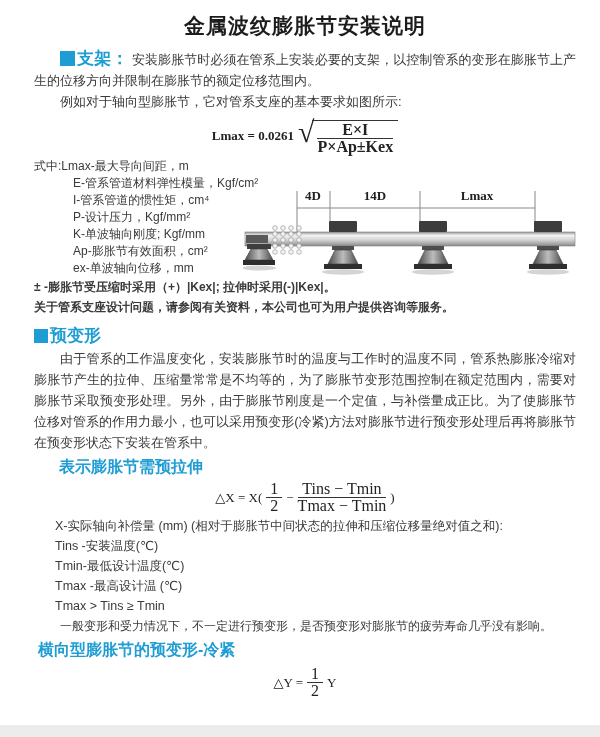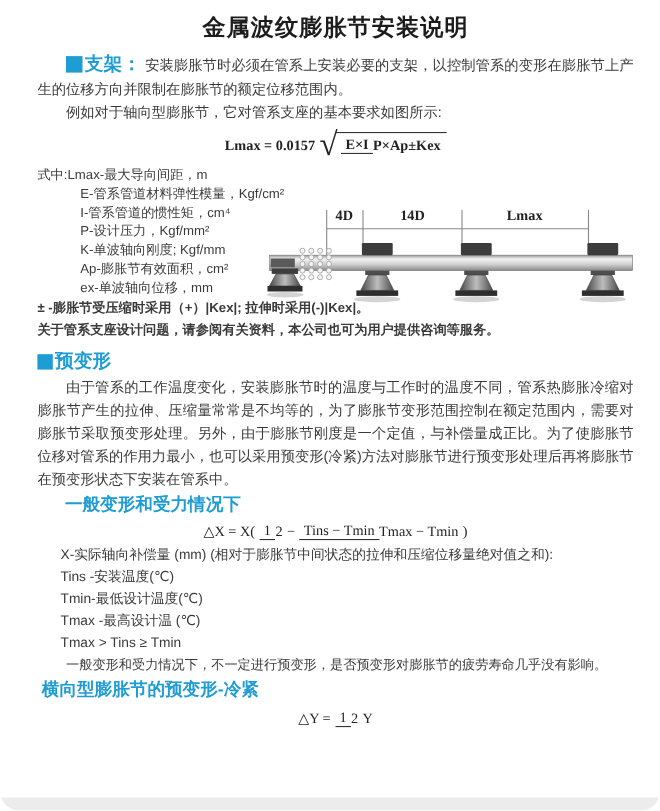--- a/index.html
+++ b/index.html
@@ -1,40 +1,40 @@
 <!DOCTYPE html>
 <html style="--accent: #1e9cd4;"><head>
 <meta charset="utf-8">
 <style>
   html,body{margin:0;padding:0;}
   body{background:#fff;}
   .page{position:relative;width:600px;height:737px;background:#ffffff;overflow:hidden;
-        font-family:"Liberation Sans","DejaVu Sans",sans-serif;color:#3a3a3a;border-radius:18px;}
+        font-family:"Liberation Sans","DejaVu Sans",sans-serif;color:#3a3a3a;}
   .content{padding:0 24px 0 34px;}
   h1.title{font-size:21px;line-height:28px;font-weight:bold;text-align:center;
            color:#1c1c1c;margin:12px 0 8px 0;letter-spacing:1px;}
   .para{font-size:13px;line-height:21px;text-align:justify;margin:0;}
   .indent{text-indent:26px;}
   .sec-square{display:inline-block;width:15px;height:15px;background:var(--accent,#1e9cd4);
               vertical-align:-2px;margin-right:2px;}
   .sec-square.small{width:14px;height:14px;}
   .sec-inline-label{color:var(--accent,#1e9cd4);font-size:17px;font-weight:bold;}
   .sec-heading{font-size:17px;font-weight:bold;color:var(--accent,#1e9cd4);
                margin:9px 0 2px 0;line-height:20px;}
   .sub-heading{font-size:16px;font-weight:bold;color:var(--accent,#1e9cd4);
                margin:4px 0 2px 25px;line-height:20px;}
   .formula{font-family:"Liberation Serif","DejaVu Serif",serif;color:#222;
            text-align:center;font-size:13px;display:flex;align-items:center;
            justify-content:center;gap:4px;}
   .formula.bold{font-weight:bold;}
   .f1{margin:5px 0 4px 0;}
   .f2{margin:5px 0 3px 0;}
   .f3{margin:7px 0 4px 0;}
-  .frac{display:inline-flex;text-align:center;line-height:14px;
-        font-size:13px;vertical-align:middle;}
+  .frac{display:inline-flex;flex-direction:column;text-align:center;line-height:14px;
+        font-size:16px;vertical-align:middle;}
   .frac .num{border-bottom:1px solid #333;padding:0 4px 1px 4px;}
   .frac .den{padding-top:1px;}
   .radical{display:inline-flex;align-items:flex-start;}
   .rad-sign{font-size:30px;line-height:30px;font-weight:normal;margin-right:-2px;}
   .rad-body{border-top:1.5px solid #333;padding:2px 5px 0 5px;margin-top:3px;}
   .def-list{font-size:12px;line-height:17px;margin:3px 0 0 0;}
   .def-list .intro{margin-left:0;}
   .def-list .term{margin-left:39px;}
   .note-line{font-size:12px;line-height:20px;margin:0;font-weight:bold;}
   .def-list2{font-size:12.5px;line-height:20px;margin:0 0 0 21px;}
@@ -54,21 +54,21 @@
   <div class="content">
 
     <h1 class="title">金属波纹膨胀节安装说明</h1>
 
     <p class="para indent"><span class="sec-square"></span><span class="sec-inline-label">支架：</span>
       <span>安装膨胀节时必须在管系上安装必要的支架，以控制管系的变形在膨胀节上产生的位移方向并限制在膨胀节的额定位移范围内。</span></p>
 
     <p class="para indent">例如对于轴向型膨胀节，它对管系支座的基本要求如图所示:</p>
 
     <div class="formula bold f1">
-      <span>Lmax = 0.0157</span>
+      <span>Lmax = 0.0261</span>
       <span class="radical">
         <span class="rad-sign">√</span>
         <span class="rad-body">
           <span class="frac">
             <span class="num">E×I</span>
             <span class="den">P×Ap±Kex</span>
           </span>
         </span>
       </span>
     </div>
@@ -83,21 +83,21 @@
       <div class="term">ex-单波轴向位移，mm</div>
     </div>
 
     <p class="note-line">± -膨胀节受压缩时采用（+）|Kex|; 拉伸时采用(-)|Kex|。</p>
     <p class="note-line">关于管系支座设计问题，请参阅有关资料，本公司也可为用户提供咨询等服务。</p>
 
     <div class="sec-heading"><span class="sec-square small"></span><span>预变形</span></div>
 
     <p class="para indent">由于管系的工作温度变化，安装膨胀节时的温度与工作时的温度不同，管系热膨胀冷缩对膨胀节产生的拉伸、压缩量常常是不均等的，为了膨胀节变形范围控制在额定范围内，需要对膨胀节采取预变形处理。另外，由于膨胀节刚度是一个定值，与补偿量成正比。为了使膨胀节位移对管系的作用力最小，也可以采用预变形(冷紧)方法对膨胀节进行预变形处理后再将膨胀节在预变形状态下安装在管系中。</p>
 
-    <div class="sub-heading">一般变形和受力情况下</div>
+    <div class="sub-heading">表示膨胀节需预拉伸</div>
 
     <div class="formula f2">
       <span>△X = X(</span>
       <span class="frac">
         <span class="num">1</span>
         <span class="den">2</span>
       </span>
       <span>−</span>
       <span class="frac">
         <span class="num">Tins − Tmin</span>

